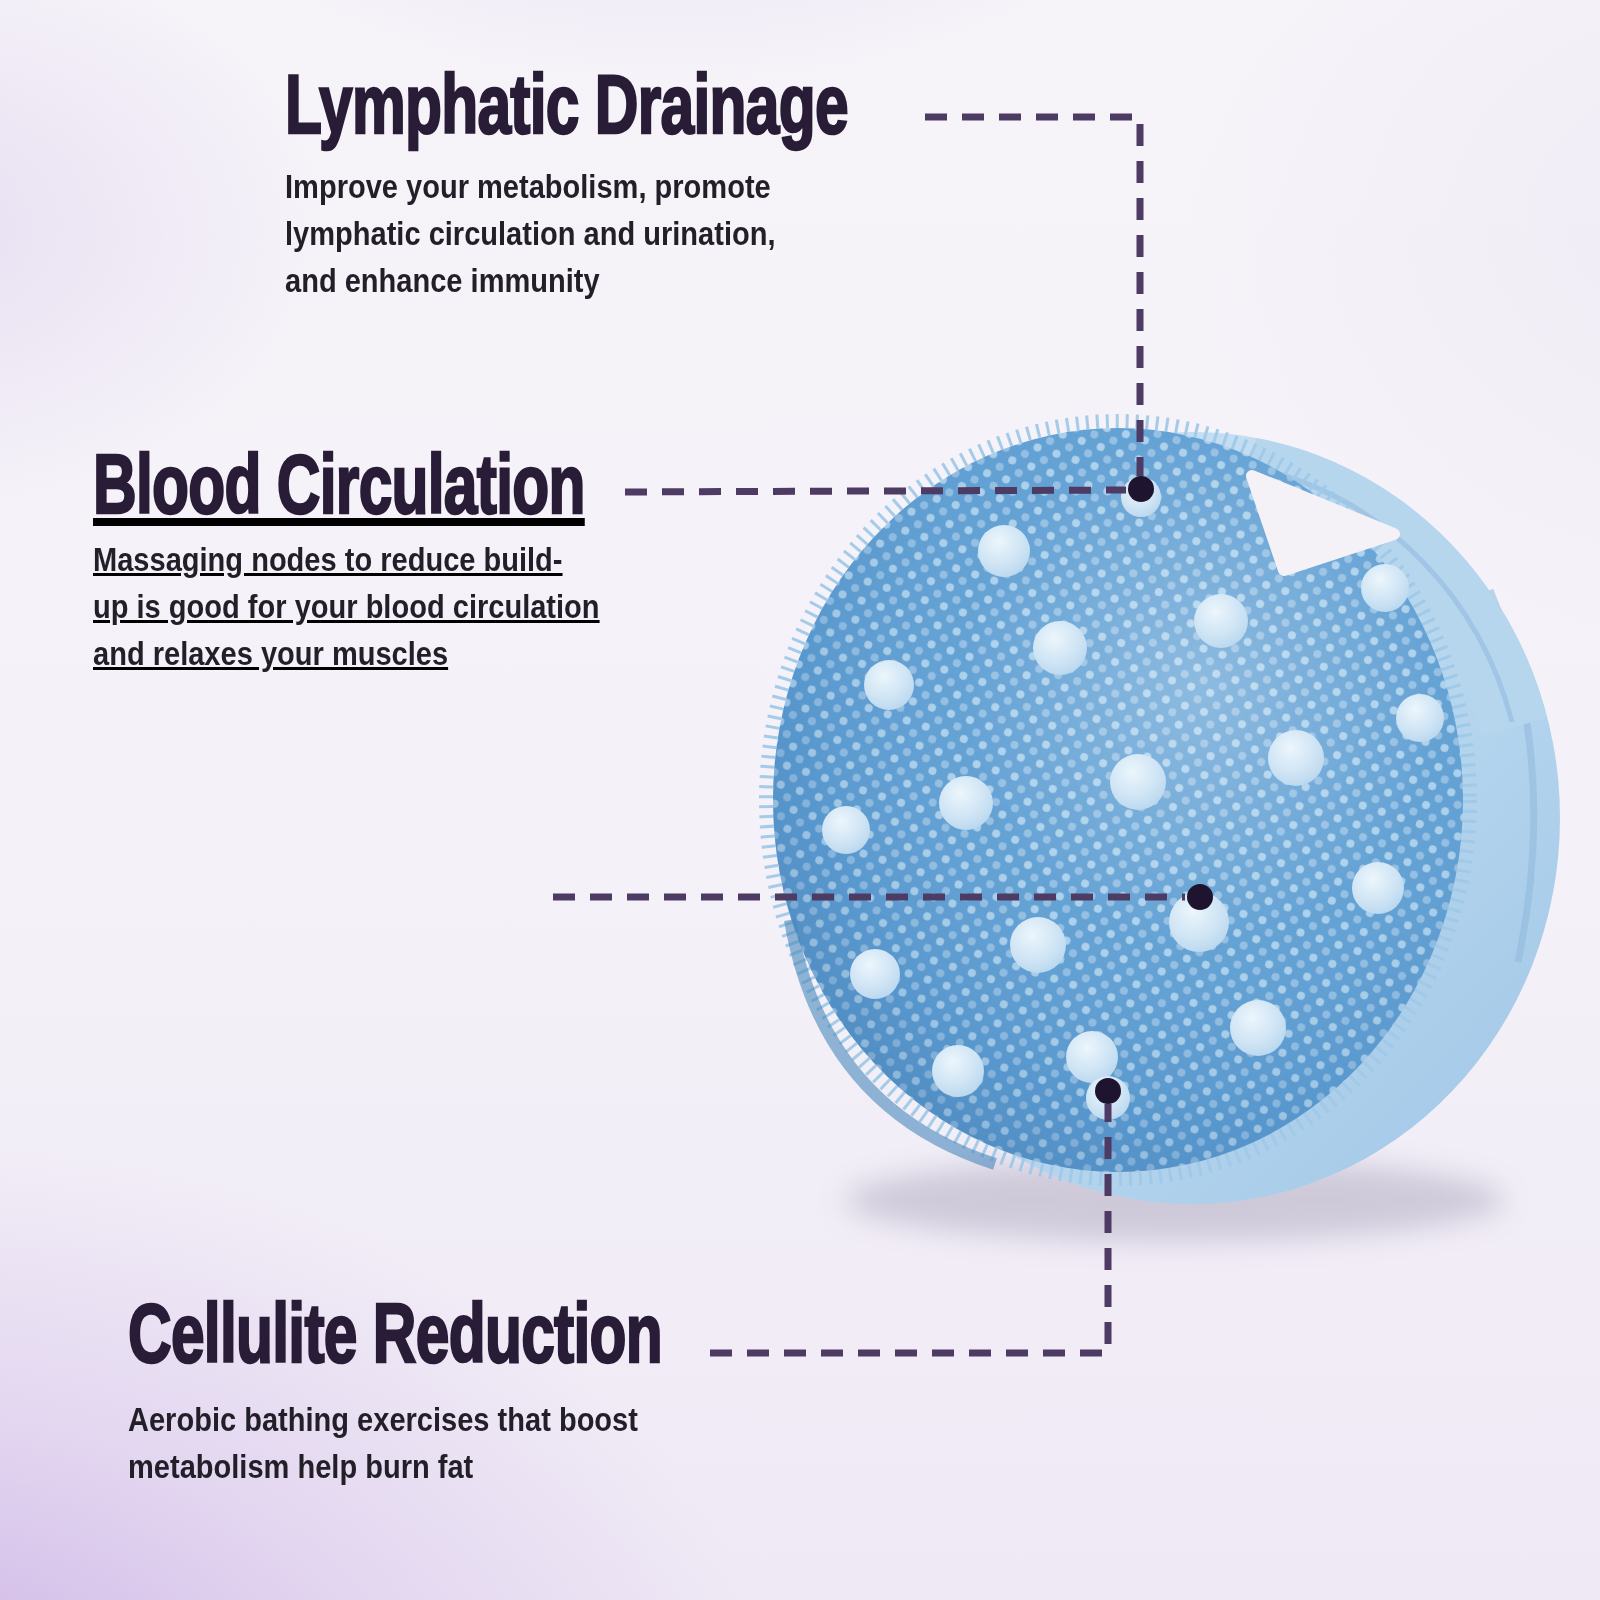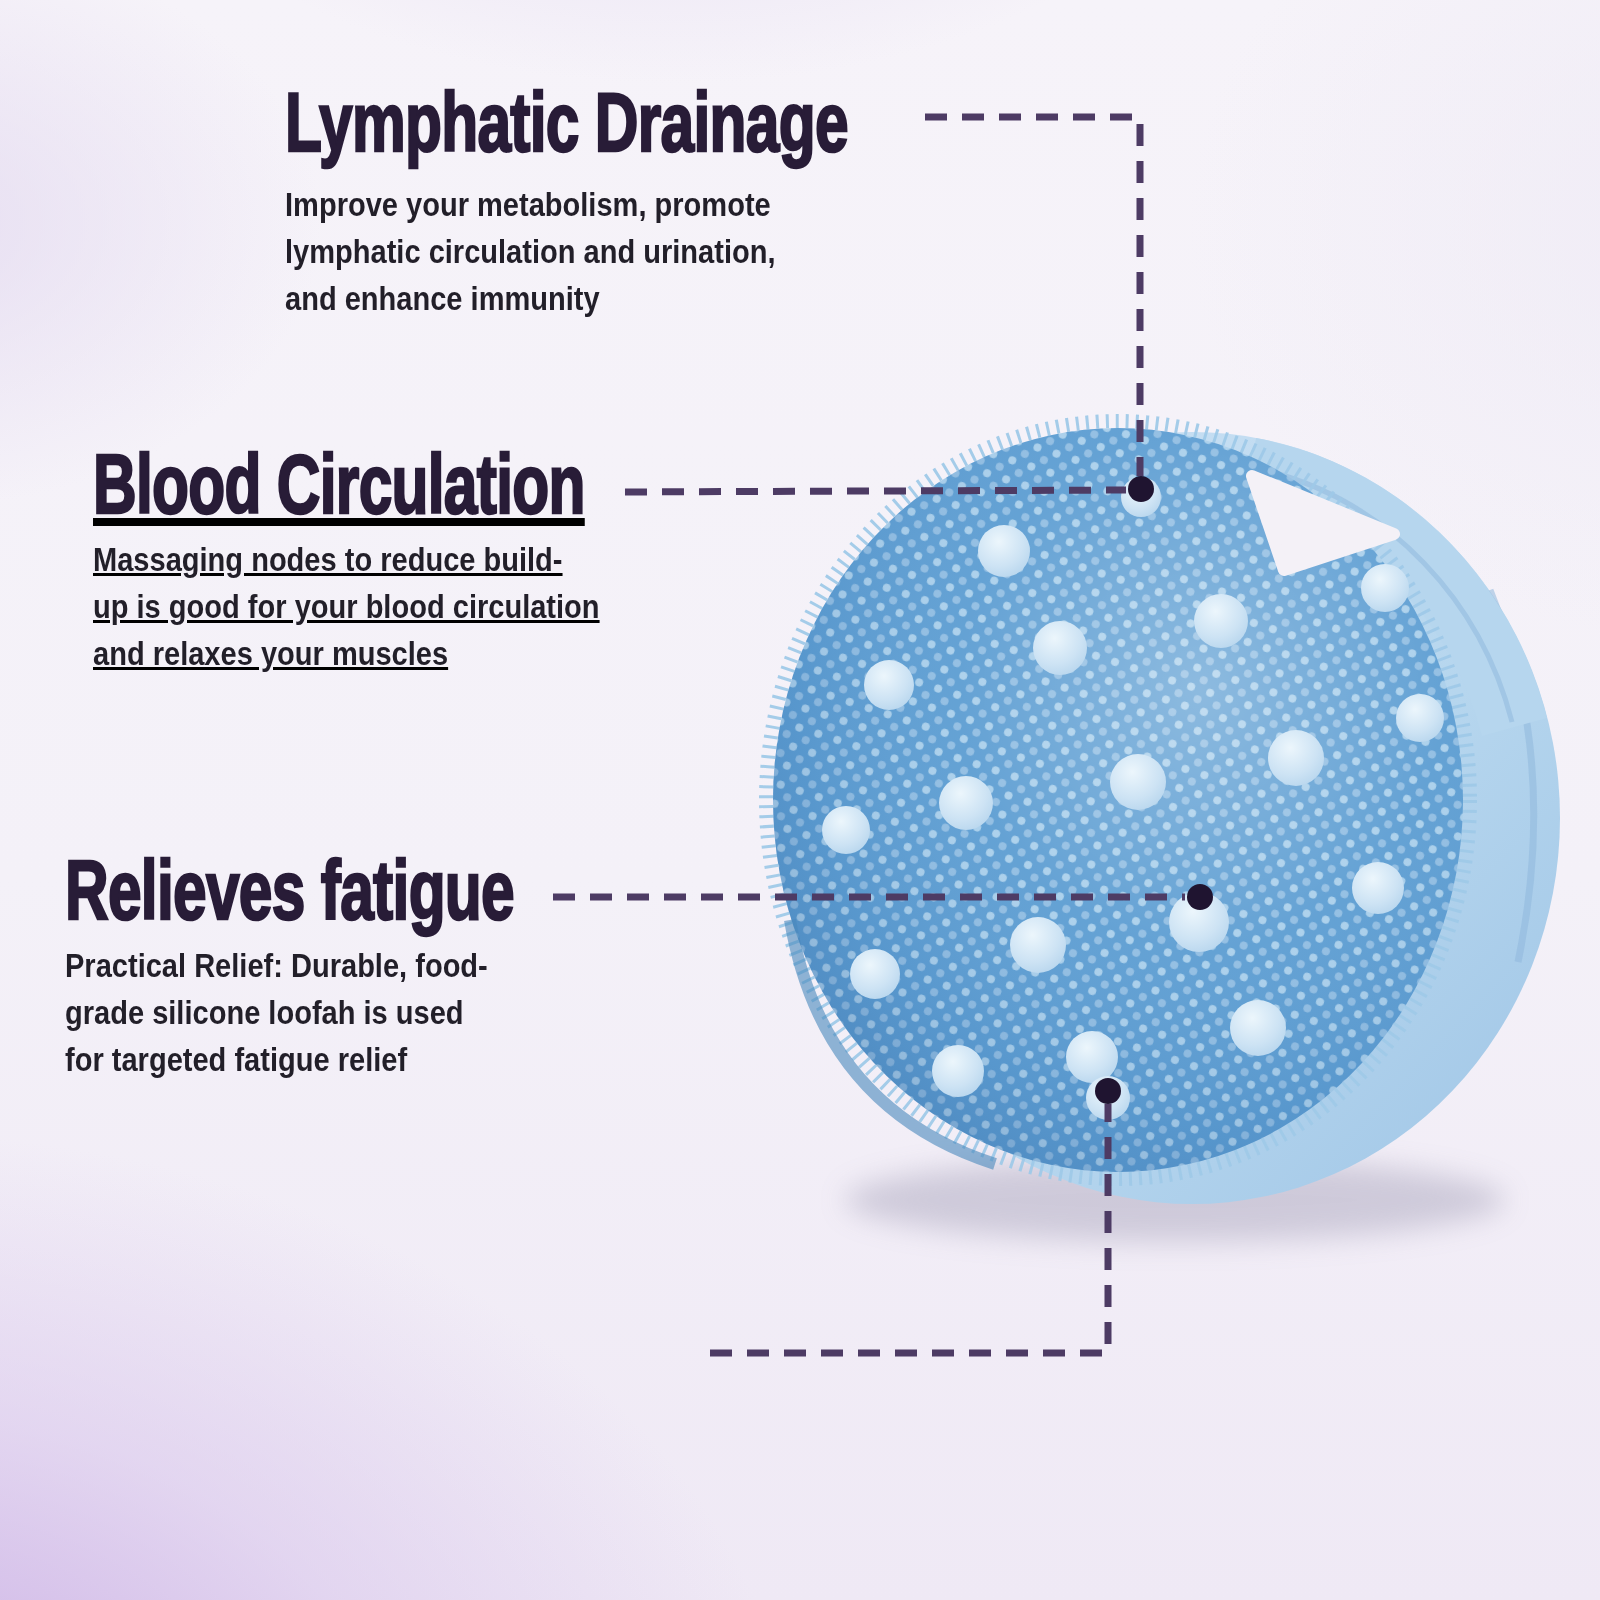--- a/index.html
+++ b/index.html
@@ -18,21 +18,21 @@
   .callout{position:absolute;}
   .callout h2{
     margin:0;font-size:84px;line-height:84px;font-weight:700;
     color:#281c37;-webkit-text-stroke:2.5px #281c37;letter-spacing:-1px;
     transform:scaleX(.72);transform-origin:left center;white-space:nowrap;
   }
   .callout p{
     margin:0;font-size:33px;line-height:47px;font-weight:700;color:#221f29;
     white-space:pre-line;transform:scaleX(.88);transform-origin:left top;
   }
-  #co-lymphatic   {left:285px;top:80px;}  #co-lymphatic p  {margin-top:17px;}
+  #co-lymphatic   {left:285px;top:62px;}  #co-lymphatic p  {margin-top:17px;}
   #co-blood       {left:93px; top:442px;text-decoration:underline;} #co-blood p      {margin-top:10px;}
   #co-fatigue     {left:65px; top:848px;} #co-fatigue p    {margin-top:10px;}
   #co-cellulite   {left:128px;top:1291px;}#co-cellulite p  {margin-top:21px;}
 </style>
 </head>
 <body>
 
 <div class="stage">
 
   <svg class="layer" viewBox="0 0 1600 1600" aria-hidden="true">
@@ -125,21 +125,20 @@
 and enhance immunity</p>
   </div>
 
   <div class="callout" id="co-blood">
     <h2>Blood Circulation</h2>
     <p>Massaging nodes to reduce build-
 up is good for your blood circulation
 and relaxes your muscles</p>
   </div>
 
-  <div class="callout" id="co-fatigue">
-    <h2>Relieves fatigue</h2>
-    <p>Practical Relief: Durable, food-
-grade silicone loofah is used
-for targeted fatigue relief</p>
+
+  <div class="callout" id="co-cellulite">
+    <h2>Cellulite Reduction</h2>
+    <p>Aerobic bathing exercises that boost
+metabolism help burn fat</p>
   </div>
-
 
 </div>
 
 </body></html>

